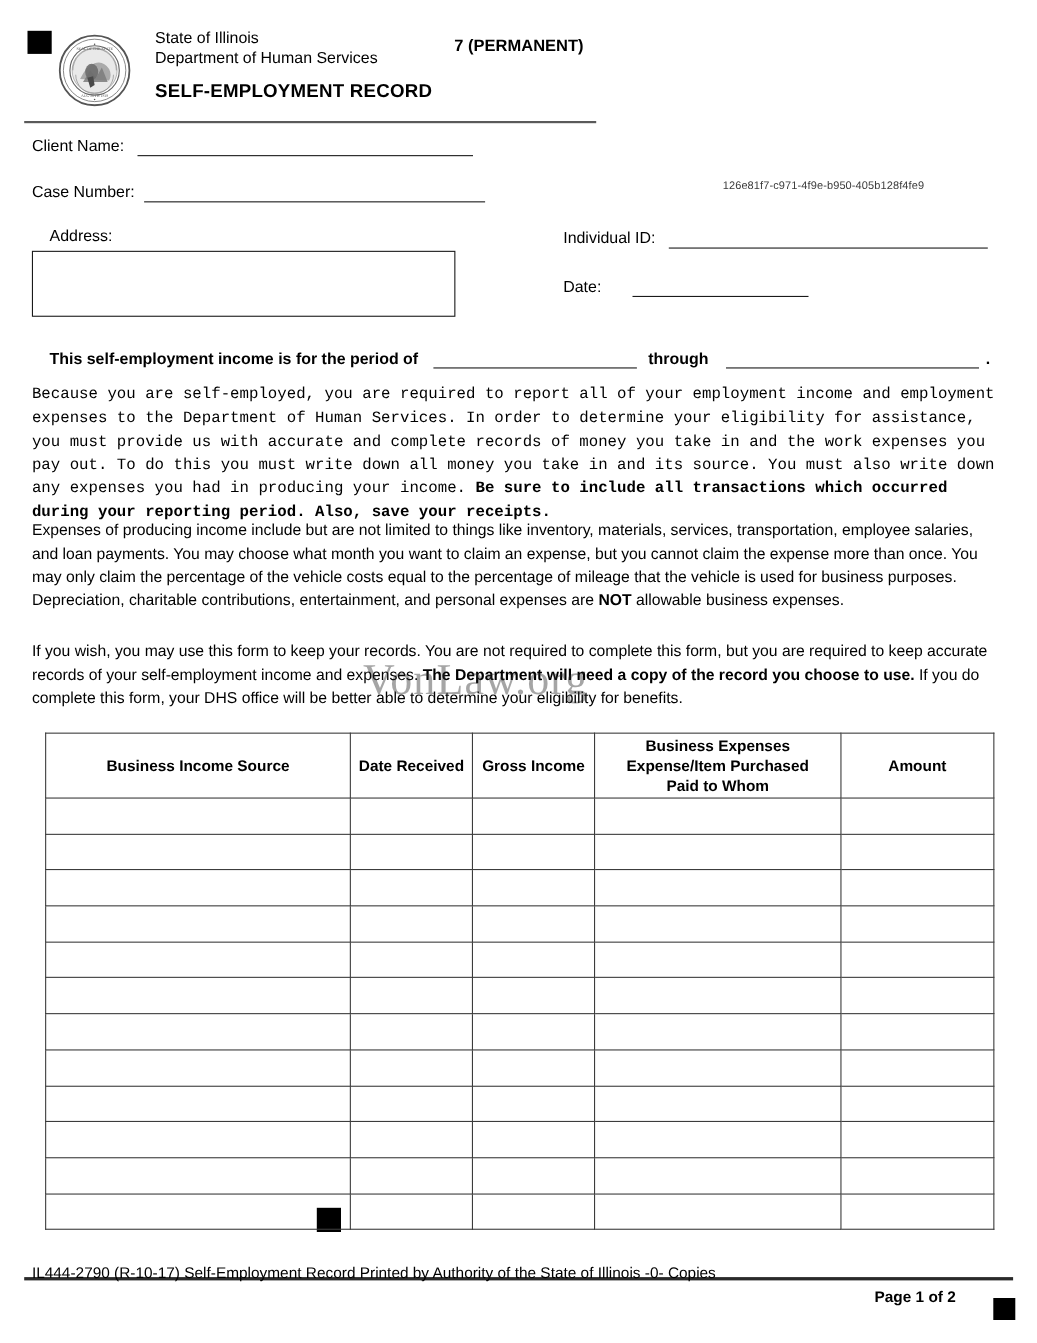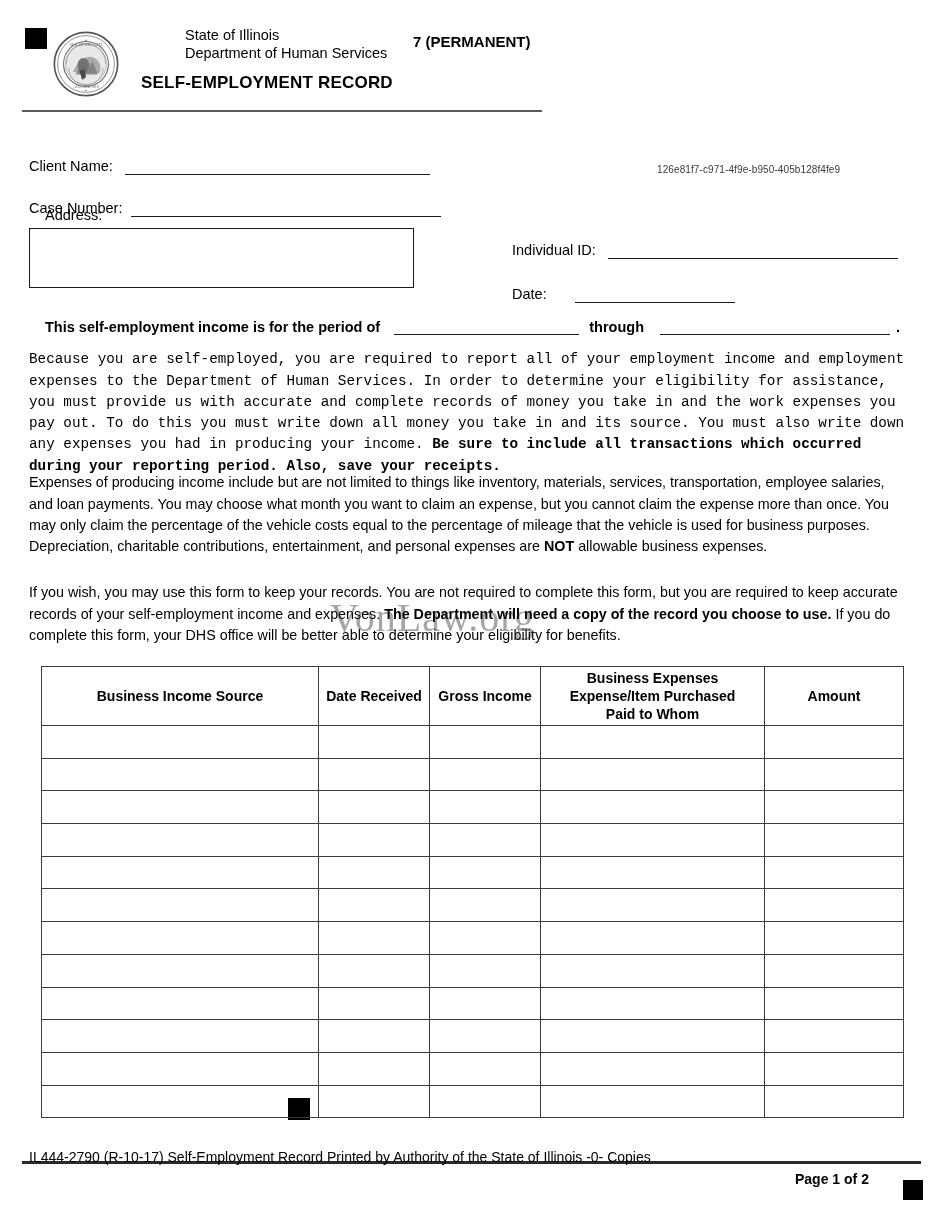--- a/index.html
+++ b/index.html
@@ -41,21 +41,20 @@
     width: 66px; height: 66px;
   }
   #header-text-block {
     position: absolute;
     left: 141px; top: 26px;
   }
   .hdr-line {
     font-size: 14.5px;
     line-height: 18px;
     white-space: nowrap;
-    margin-left: 44px;
   }
   #doc-title {
     font-size: 17px;
     font-weight: bold;
     margin-top: 11px;
     white-space: nowrap;
     letter-spacing: 0.2px;
   }
   #permanent-tag {
     position: absolute;
@@ -65,21 +64,21 @@
     white-space: nowrap;
   }
   #header-rule {
     position: absolute;
     left: 22px; top: 110px;
     width: 520px; height: 2px;
     background: #5a5a5a;
   }
 
   
-  .field-row { position: absolute; white-space: nowrap; margin-top: 33px; }
+  .field-row { position: absolute; white-space: nowrap; }
   .field-label { font-size: 14.5px; }
   .field-line {
     display: inline-block;
     border-bottom: 1.6px solid #1a1a1a;
     vertical-align: bottom;
     height: 15px;
   }
   #client-name-row  { left: 29px;  top: 124px; }
   #client-name-line { width: 305px; margin-left: 8px; }
   #case-number-row  { left: 29px;  top: 166px; }

